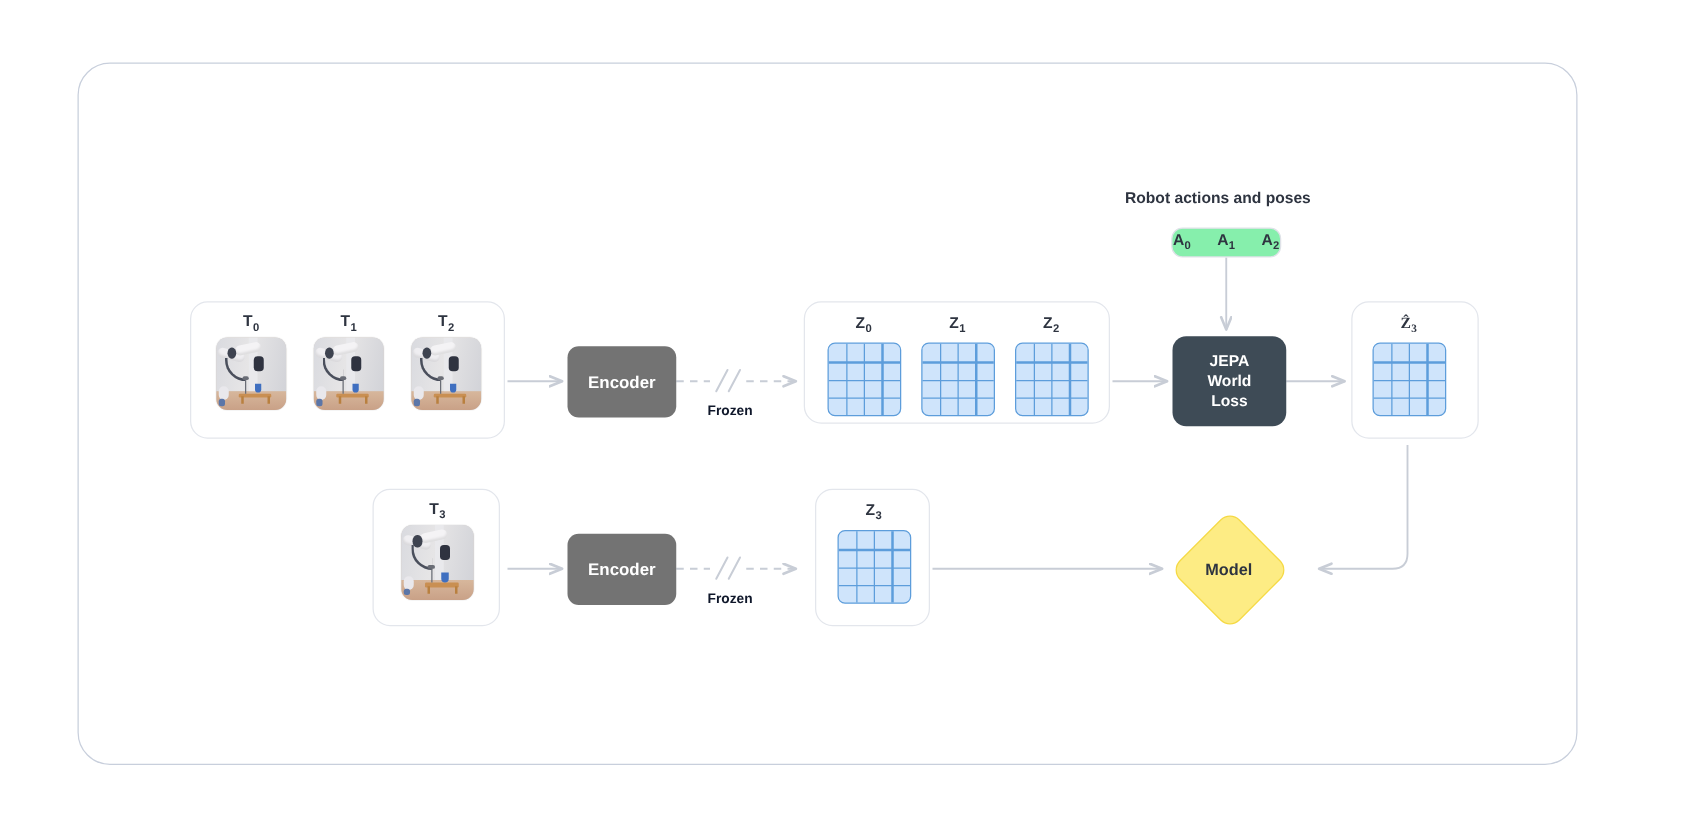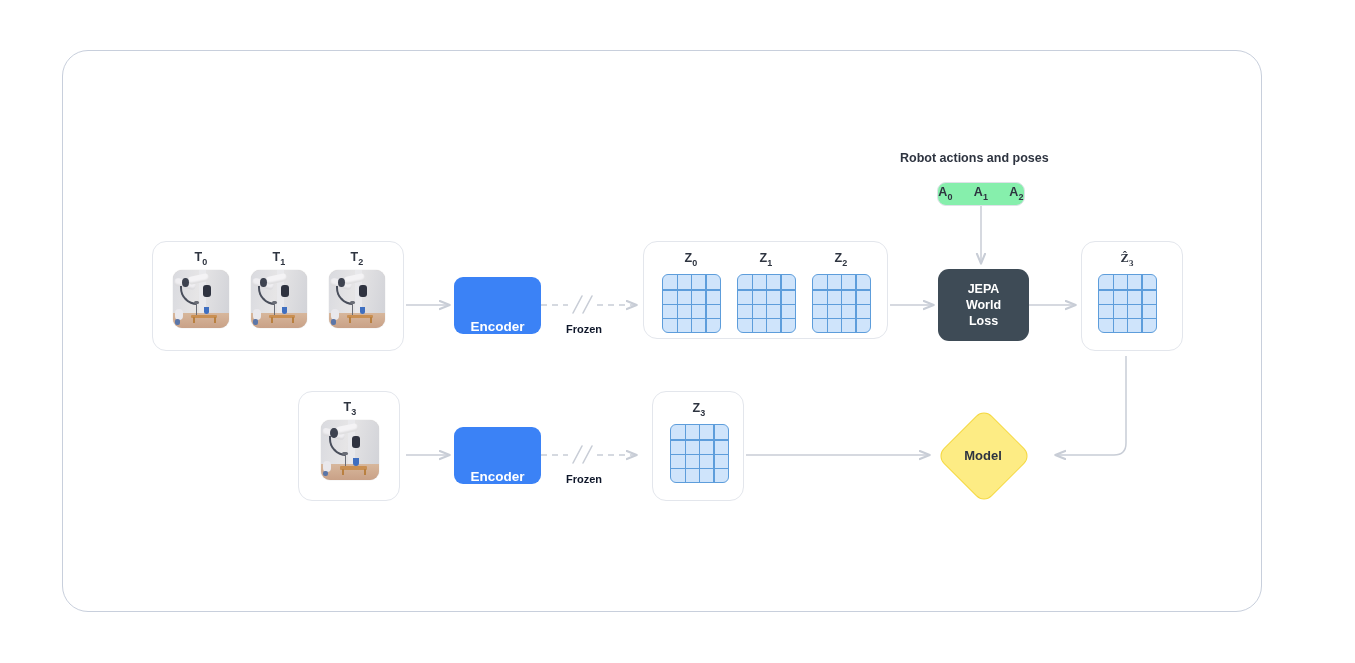--- a/index.html
+++ b/index.html
@@ -140,27 +140,27 @@
   }
   .grid .vline, .grid .hline {
     position: absolute; background: #5d9ddb;
   }
   .grid .vline { top: 0; width: 1.4px; height: 100%; }
   .grid .hline { left: 0; height: 1.4px; width: 100%; }
 
   
   .encoder {
     position: absolute;
-    background: #3b82f6;
+    background: #737373;
     border-radius: 9px;
     color: #ffffff;
     font-size: 13.5px;
     font-weight: bold;
     display: flex;
-    align-items: flex-end;
+    align-items: center;
     justify-content: center;
     box-sizing: border-box;
   }
   .worldmodel {
     position: absolute;
     background: #3e4b56;
     border-radius: 11px;
     color: #ffffff;
     font-size: 12.5px;
     font-weight: bold;

